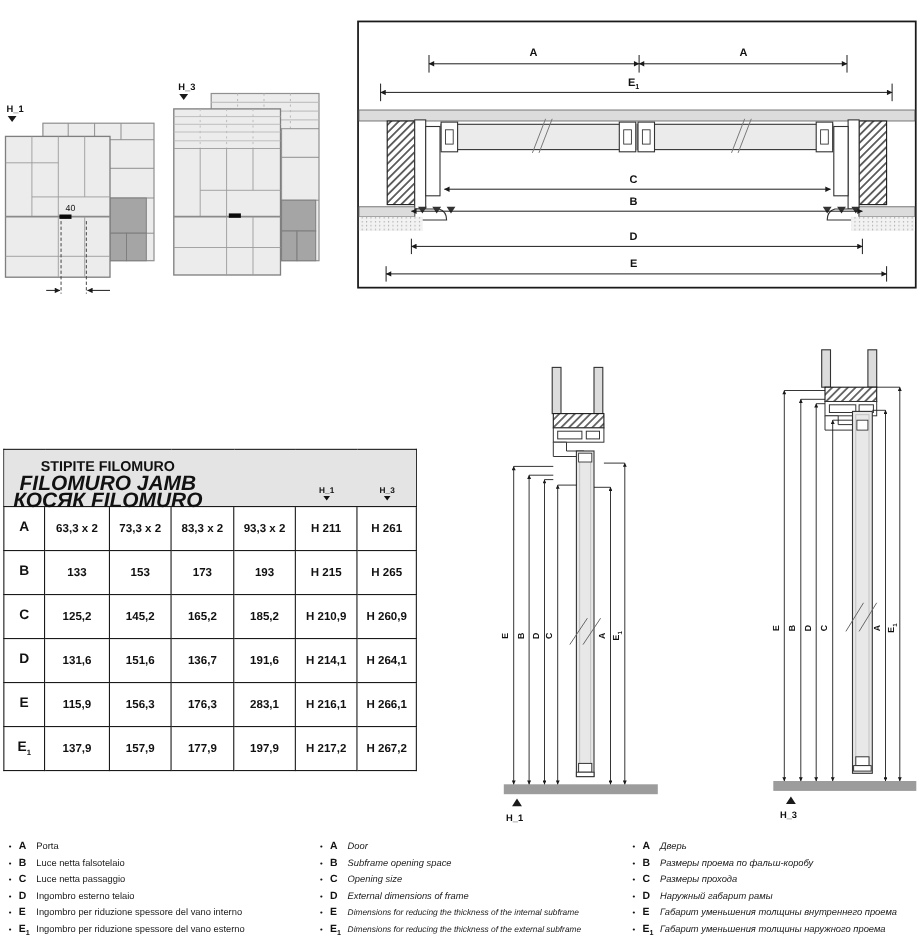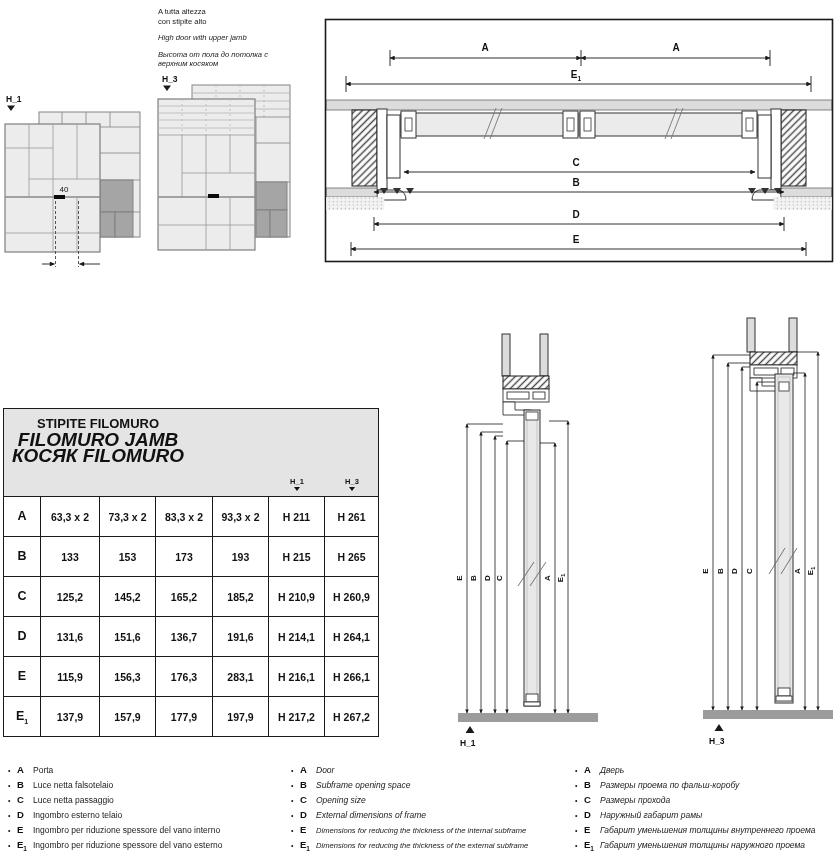--- a/index.html
+++ b/index.html
@@ -18,21 +18,21 @@
 
 
 .caption{left:5px;top:276px;width:828px;font-size:9.4px;letter-spacing:.05px;white-space:nowrap}
 .caption .b{font-weight:bold}
 .caption .i{font-style:italic;color:#222}
 
 
 .table-wrap{left:3px;top:408px}
 .spec-table{border-collapse:collapse;table-layout:fixed;width:375px;border:1.5px solid #111}
 .spec-table th,.spec-table td{border:1px solid #1a1a1a;text-align:center;vertical-align:middle}
-.thead-cell{background:#e4e4e4;height:88px;position:relative;text-align:left}
+.thead-cell{background:#e4e4e4;height:52px;position:relative;text-align:left}
 .t-titles{position:absolute;left:8px;top:7px;line-height:16px}
 .t1{font-size:13px;font-weight:bold}
 .t2,.t3{font-size:19px;font-weight:bold;font-style:italic}
 .hcol{position:absolute;bottom:5px;width:40px;text-align:center;font-size:7.5px;font-weight:bold}
 .hcol1{left:273px}
 .hcol3{left:328px}
 .tri-down{display:block;margin:1px auto 0;width:0;height:0;border-left:3.5px solid transparent;border-right:3.5px solid transparent;border-top:4.5px solid #111}
 .spec-table td{height:40px;font-weight:bold;font-size:10.5px}
 .spec-table td.rl{font-size:12.5px}
 .spec-table sub{font-size:7px}
@@ -44,29 +44,20 @@
 .key{font-weight:bold;font-size:9.5px;min-width:16px}
 .key sub{font-size:6.5px}
 .legend.ital .txt{font-style:italic}
 .txt{color:#1a1a1a}
 </style>
 </head>
 <body>
 
 <div class="page">
 
-  <div class="abs note">
-    <div>A tutta altezza</div>
-    <div>con stipite alto</div>
-    <div class="gap"></div>
-    <div class="it">High door with upper jamb</div>
-    <div class="gap"></div>
-    <div class="it">Высота от пола до потолка с</div>
-    <div class="it">верхним косяком</div>
-  </div>
 
   <svg class="abs" style="left:2px;top:93px" width="150" height="185" viewBox="0 0 150 185">
     <defs>
       <marker id="arE1" viewBox="0 0 10 10" refX="9.5" refY="5" markerWidth="8" markerHeight="5.5" orient="auto-start-reverse">
         <path d="M0,0 L10,5 L0,10 z" fill="#1a1a1a"></path>
       </marker>
     </defs>
     <text x="4" y="9" class="hlab">H_1</text>
     <path d="M5,12.5 h8 l-4,5.5 z" fill="#1a1a1a"></path>
     <g stroke="#8f8f8f" stroke-width="0.9">

